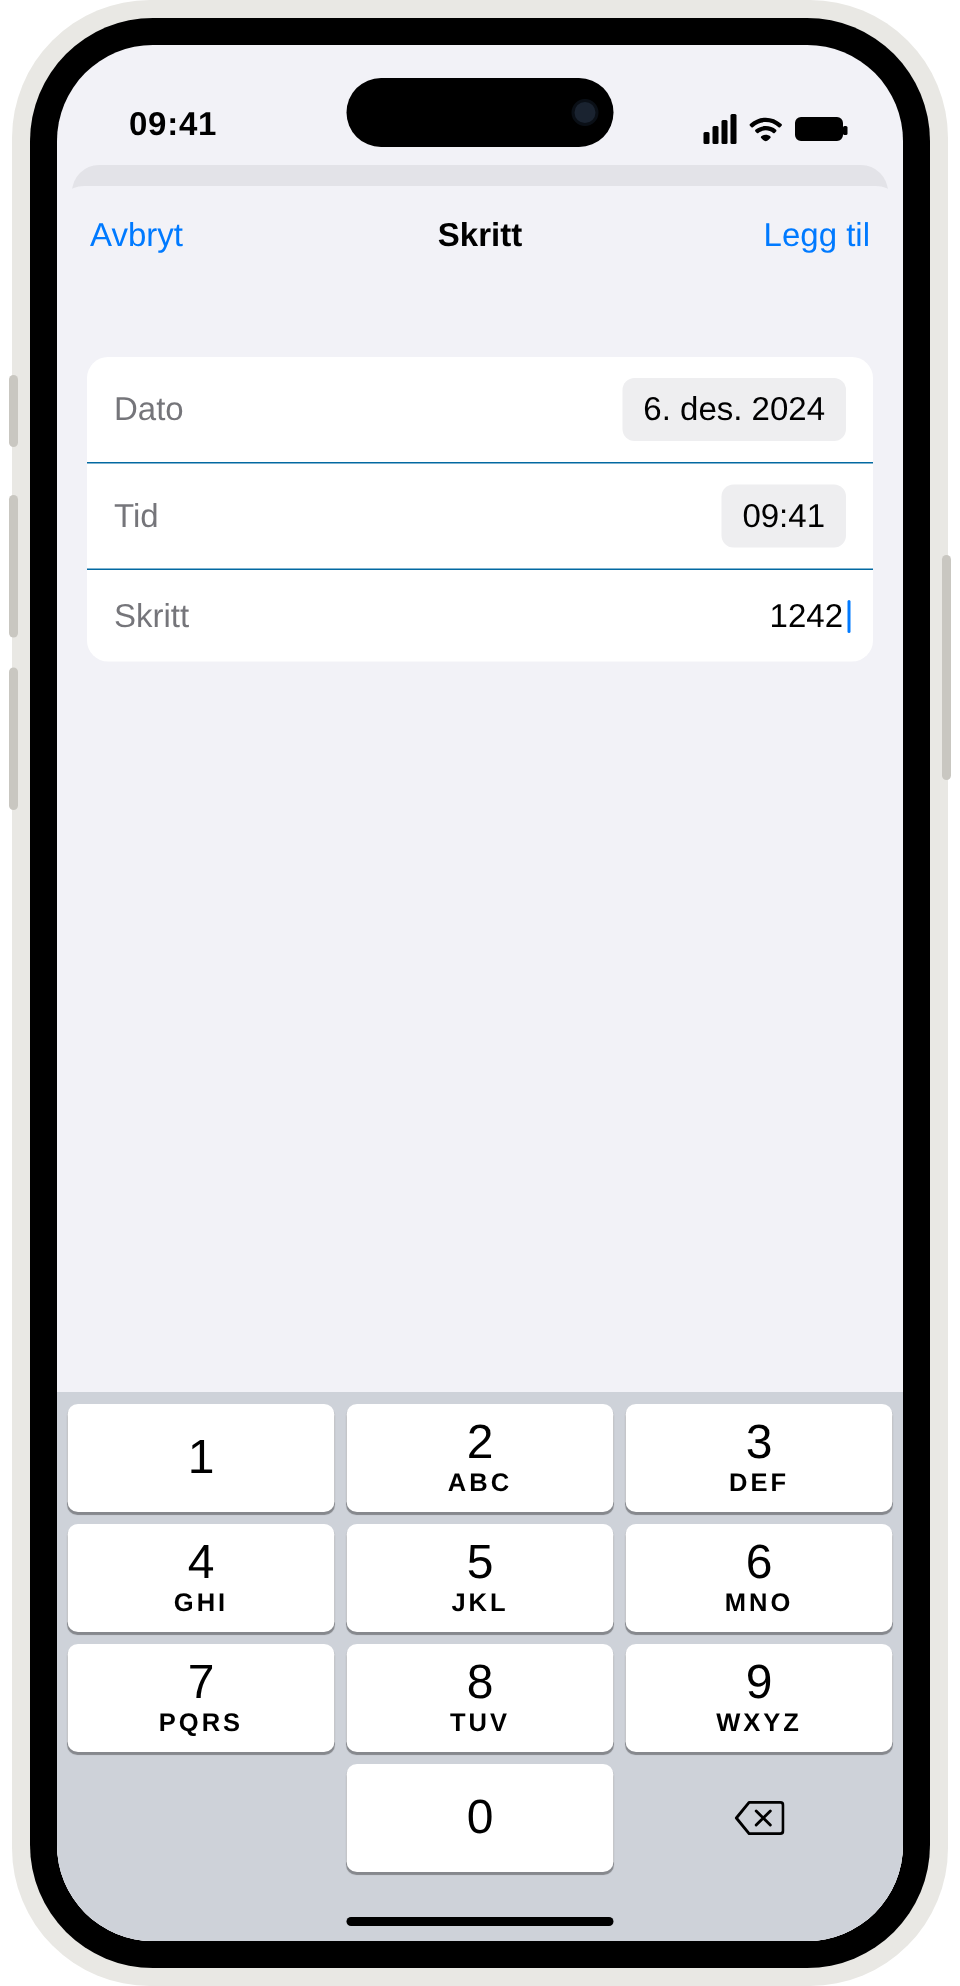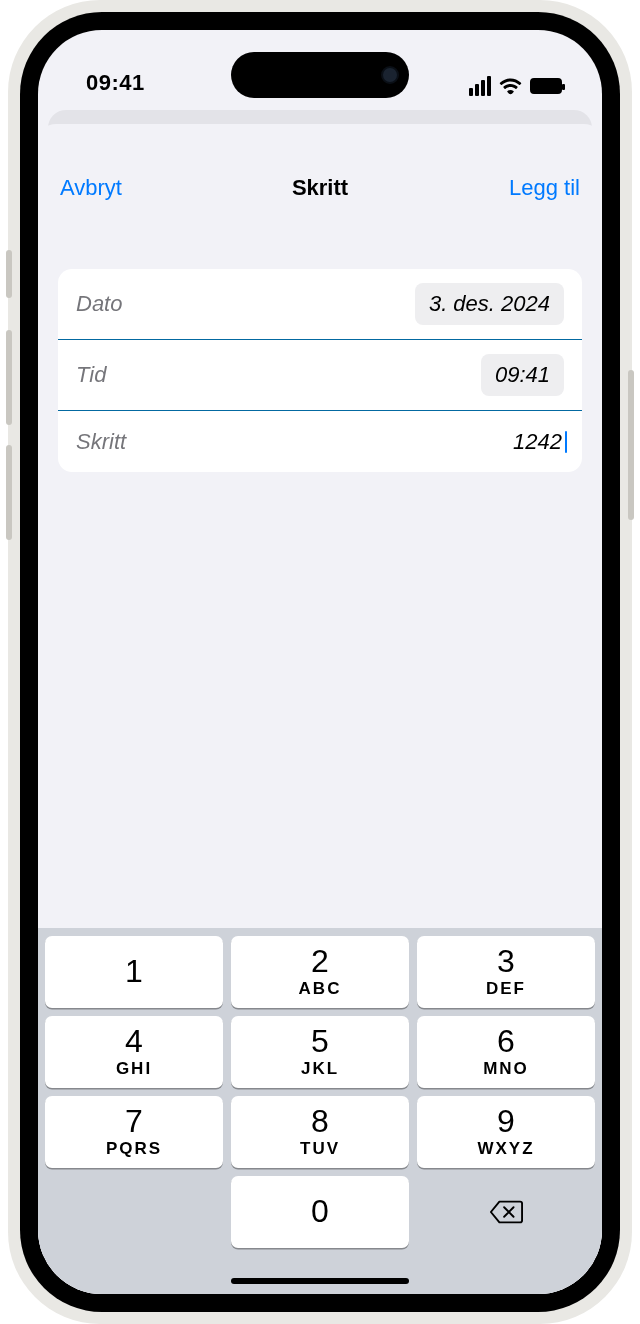--- a/index.html
+++ b/index.html
@@ -48,32 +48,31 @@
     
     .sheet-bg { position:absolute; top:80px; left:10px; right:10px; height:40px; background:#e3e3e8; border-radius:18px 18px 0 0;}
     .sheet {
       position: absolute; top: 94px; left: 0; right: 0; bottom: 0; background: #f2f2f7;
       border-radius: 18px 18px 0 0;
     }
 
     .navbar {
       display: flex; align-items: center; justify-content: space-between;
       padding: 20px 22px 18px 22px;
-      margin-top: 31px;
     }
     .navbar .btn { font-size: 22px; color: #007aff; }
     .navbar .btn.primary { font-weight: 400; }
     .navbar .title { font-size: 22px; font-weight: 600; color: #000; position:absolute; left:0; right:0; text-align:center; pointer-events:none;}
 
     .form {
       margin: 50px 20px 0 20px; background: #fff; border-radius: 14px; overflow: hidden;
     }
     .row {
       display: flex; align-items: center; justify-content: space-between;
-      padding: 14px 18px; min-height:62px;font-style:italic;
+      padding: 14px 18px; min-height:62px;
     }
     .row + .row { border-top: 1px solid #0369a1; }
     .row .label { font-size: 22px; color: #3c3c43; opacity:.7}
     .pill {
       background: #eeeef0; border-radius: 8px; padding: 8px 14px; font-size: 22px; color: #000;
     }
     .value-plain { font-size: 22px; color: #000; position: relative; padding-right: 2px;}
     .value-plain::after{ content:""; position:absolute; right:-3px; top:2px; bottom:2px; width:2.5px; background:#007aff; border-radius:1px;}
 
     
@@ -135,21 +134,21 @@
 
         <div class="navbar">
           <div class="btn">Avbryt</div>
           <div class="title">Skritt</div>
           <div class="btn primary">Legg til</div>
         </div>
 
         <div class="form">
           <div class="row">
             <span class="label">Dato</span>
-            <span class="pill">3. des. 2024</span>
+            <span class="pill">6. des. 2024</span>
           </div>
           <div class="row">
             <span class="label">Tid</span>
             <span class="pill">09:41</span>
           </div>
           <div class="row">
             <span class="label">Skritt</span>
             <span class="value-plain">1242</span>
           </div>
         </div>

